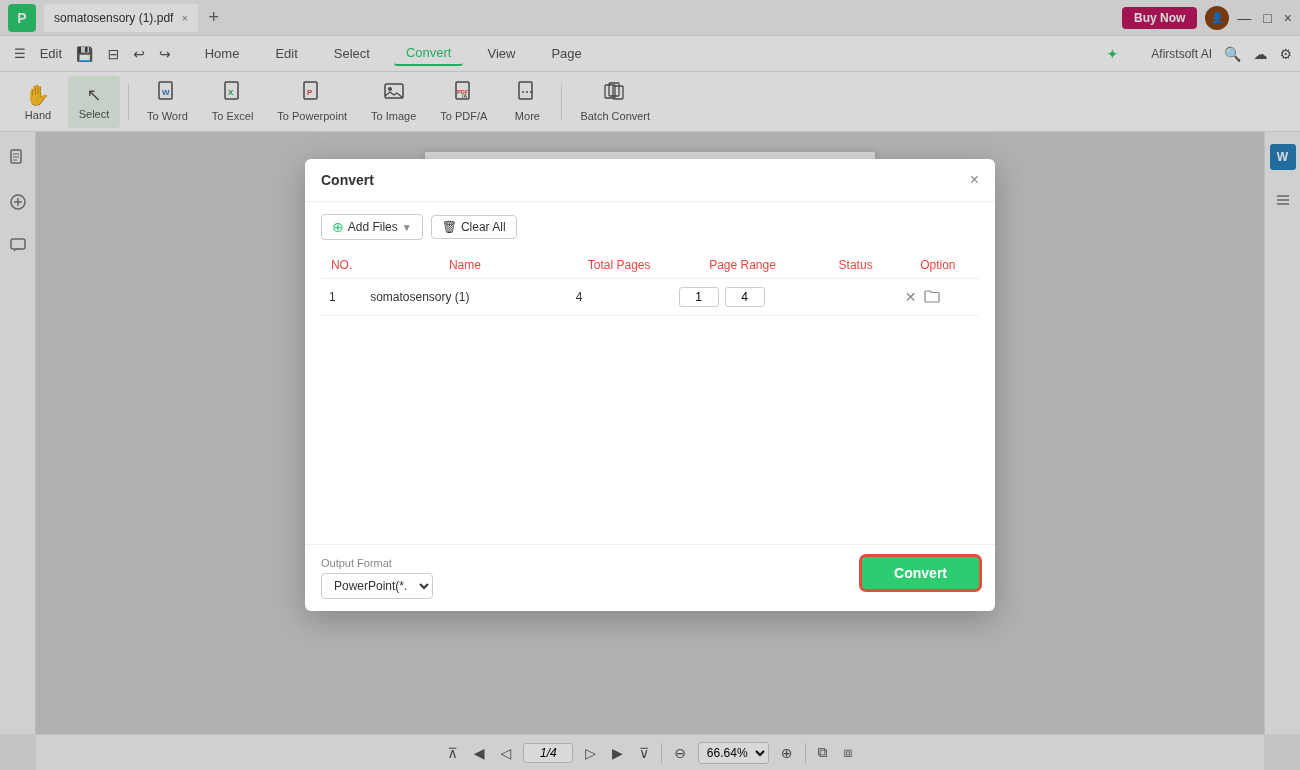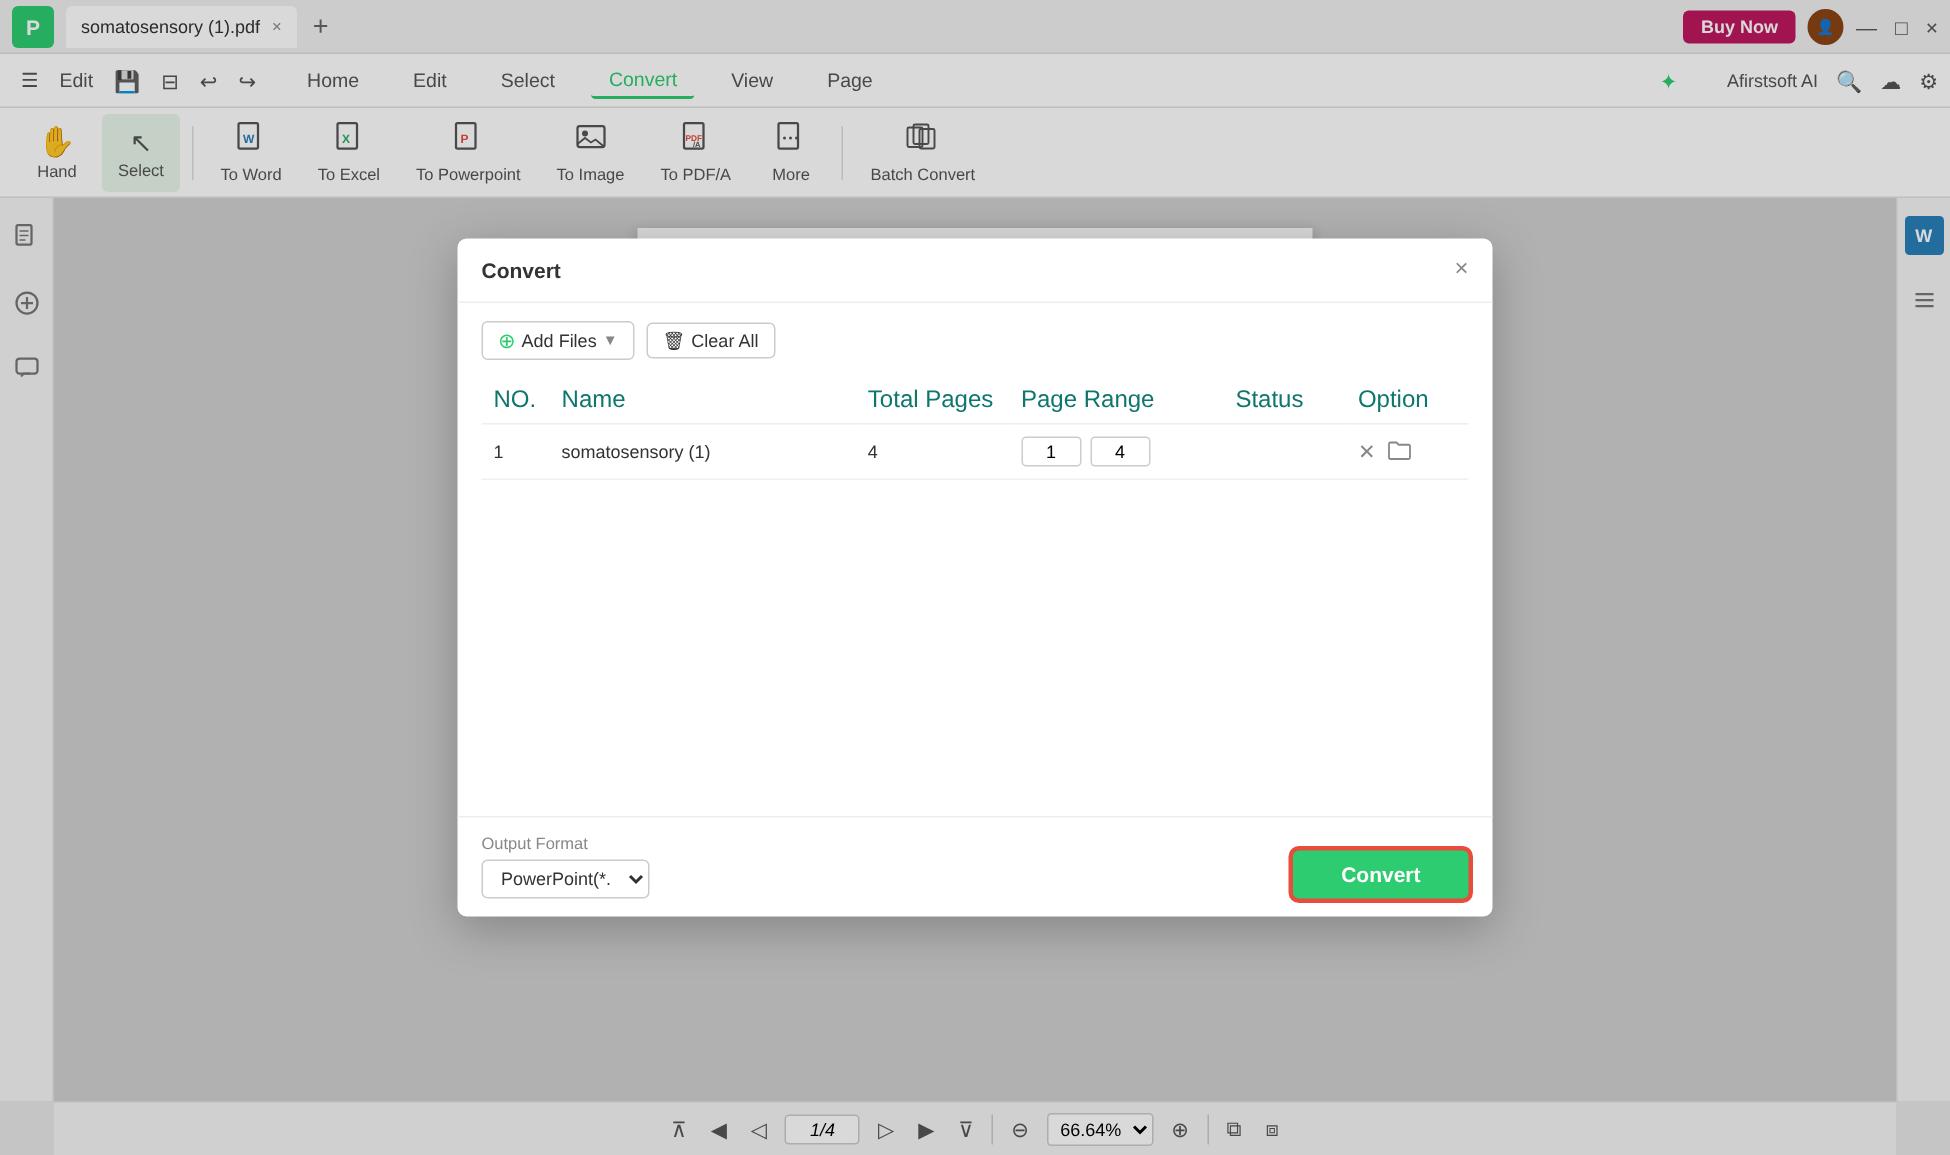--- a/index.html
+++ b/index.html
@@ -63,37 +63,37 @@
     .modal-title { font-size: 14px; font-weight: 600; color: #333; }
     .modal-close { cursor: pointer; color: #888; font-size: 16px; border: none; background: none; }
 
     .modal-body { padding: 12px 16px; }
     .modal-toolbar { display: flex; align-items: center; gap: 8px; margin-bottom: 12px; }
     .add-files-btn { display: flex; align-items: center; gap: 4px; border: 1px solid #ccc; border-radius: 4px; padding: 4px 10px; font-size: 12px; cursor: pointer; background: white; color: #333; }
     .add-files-btn .plus { color: #2ecc71; font-size: 14px; }
     .clear-all-btn { display: flex; align-items: center; gap: 4px; border: 1px solid #ccc; border-radius: 4px; padding: 4px 10px; font-size: 12px; cursor: pointer; background: white; color: #333; }
 
     .file-table { width: 100%; border-collapse: collapse; }
-    .file-table th { text-align: left; font-size: 16px; color: #0f766e; font-weight: 500; padding: 6px 8px; border-bottom: 1px solid #eee; }
+    .file-table th { text-align: center; font-size: 12px; color: #ef4444; font-weight: 500; padding: 6px 8px; border-bottom: 1px solid #eee; }
     .file-table td { font-size: 12px; color: #333; padding: 8px 8px; border-bottom: 1px solid #f0f0f0; }
     .th-no { width: 40px; }
     .th-name { width: 200px; }
     .th-pages { width: 100px; }
     .th-range { width: 140px; }
     .th-status { width: 80px; }
     .th-option { width: 80px; }
 
     .page-range-inputs { display: flex; align-items: center; gap: 6px; }
     .page-range-input { width: 40px; border: 1px solid #ccc; border-radius: 3px; padding: 2px 4px; font-size: 12px; text-align: center; }
     .table-container { height: 280px; overflow-y: auto; }
     .row-action { display: flex; align-items: center; gap: 8px; }
     .delete-btn { cursor: pointer; color: #888; font-size: 14px; border: none; background: none; }
     .folder-btn { cursor: pointer; color: #888; font-size: 14px; border: none; background: none; }
 
-    .modal-footer { padding: 12px 16px; border-top: 1px solid #eee; display: flex; align-items: flex-end; gap: 16px; }
+    .modal-footer { padding: 12px 16px; border-top: 1px solid #eee; display: flex; align-items: flex-start; gap: 16px; }
     .footer-group { display: flex; flex-direction: column; gap: 4px; }
     .footer-label { font-size: 11px; color: #888; }
     .footer-select { border: 1px solid #ccc; border-radius: 4px; padding: 4px 8px; font-size: 12px; color: #333; background: white; cursor: pointer; }
     .footer-folder-row { display: flex; align-items: center; gap: 4px; }
     .footer-folder-btn { border: 1px solid #ccc; border-radius: 4px; padding: 4px 6px; background: white; cursor: pointer; color: #555; }
     .convert-btn { margin-left: auto; background: #2ecc71; color: white; border: none; border-radius: 4px; padding: 8px 32px; font-size: 14px; font-weight: 600; cursor: pointer; box-shadow: 0 0 0 3px #e74c3c; }
   </style>
 </head>
 <body>
 

